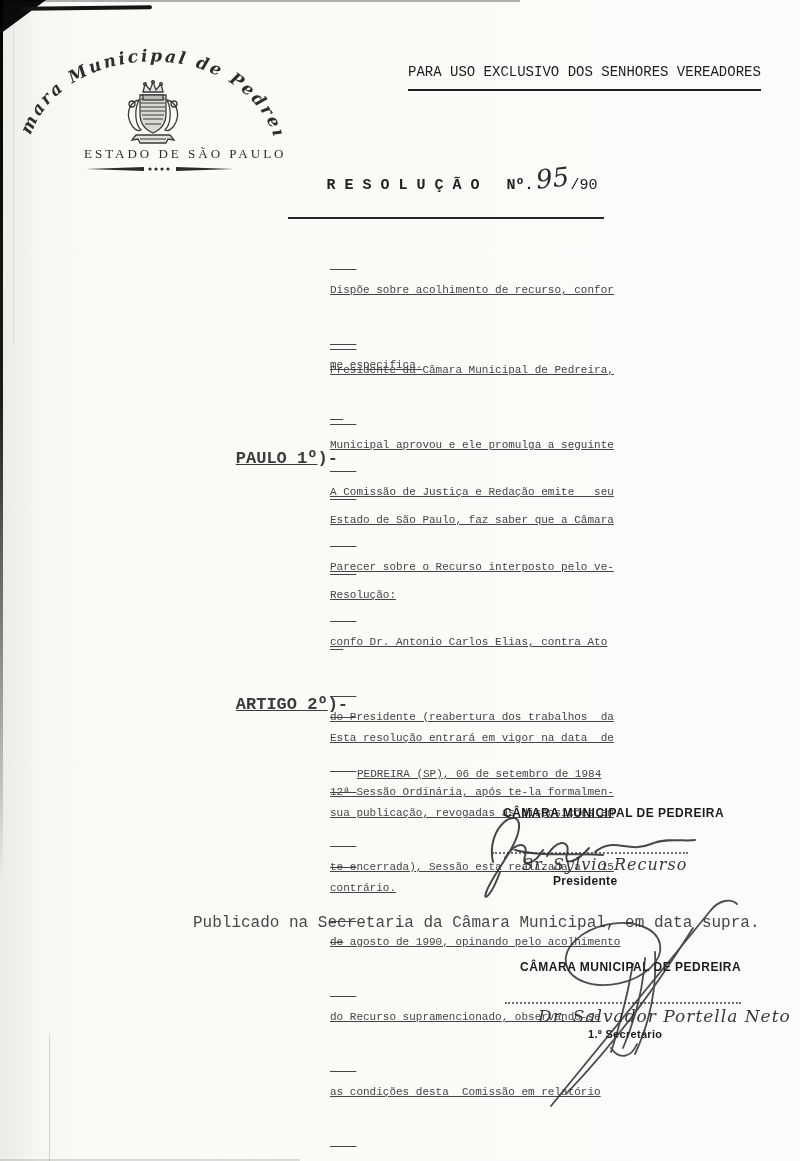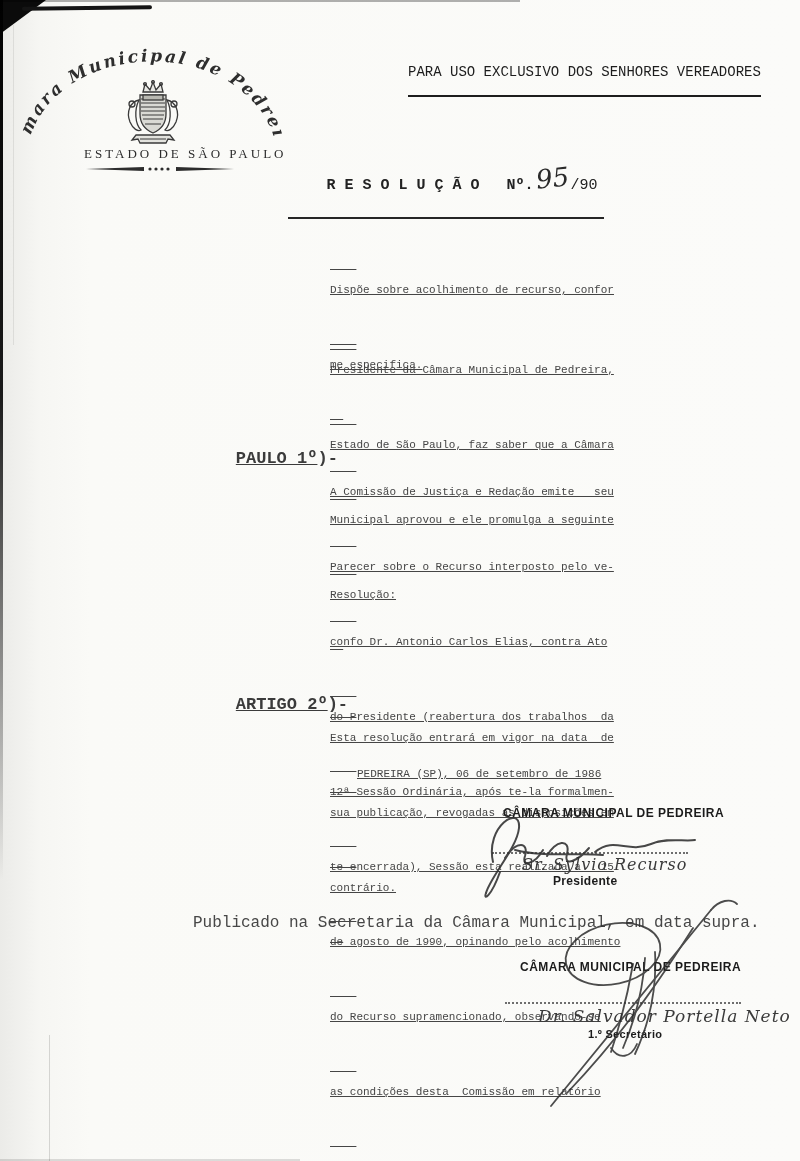--- a/index.html
+++ b/index.html
@@ -18,21 +18,21 @@
   .top-line{left:0;top:0;width:520px;height:2px;background:rgba(0,0,0,.30);}
   .top-bar{left:22px;top:6px;width:130px;height:4px;background:#141414;
     transform:rotate(-.6deg);border-radius:2px;}
   .crease-a{left:13px;top:25px;width:1px;height:320px;background:rgba(0,0,0,.08);}
   .crease-b{left:49px;top:1035px;width:1px;height:126px;background:rgba(0,0,0,.14);}
   .bottom-line{left:0;bottom:0;width:300px;height:2px;background:rgba(0,0,0,.12);}
   
   .state-line{left:84px;top:146px;font-family:"Liberation Serif",serif;
     font-size:13px;letter-spacing:3px;color:#2c2c2c;}
   .notice{left:408px;top:64px;font-size:14px;color:#1d1d1d;
-    border-bottom:2px solid #1d1d1d;padding-bottom:15px;}
+    border-bottom:2px solid #1d1d1d;padding-bottom:9px;}
   
   .title-wrap{left:288px;top:154px;color:#222;border-bottom:2px solid #262626;
     padding:0 6px 5px 0;}
   .title-typed{font-size:15px;font-weight:bold;}
   .title-hand{display:inline-block;font-family:"DejaVu Serif",serif;font-style:italic;
     font-size:26px;line-height:16px;transform:rotate(-6deg);color:#2b2b2b;
     position:relative;top:-2px;margin:0 1px 0 3px;}
   .title-suffix{font-size:15px;}
   
   .body-block{font-size:11px;line-height:25px;color:#454545;text-decoration:underline;}
@@ -108,22 +108,22 @@
     <span class="title-typed">R E S O L U Ç Ã O   Nº.</span><span class="title-hand">95</span><span class="title-suffix">/90</span>
   </div>
 
   <div class="abs mono body-block" style="left:330px;top:228px;">
     <div class="line"><span>Dispõe sobre acolhimento de recurso, confo</span><span class="u">r</span></div>
     <div class="line">me especifica.</div>
   </div>
 
   <div class="abs mono body-block" style="left:330px;top:308px;">
     <div class="line">Presidente da Câmara Municipal de Pedreira,</div>
+    <div class="line">Municipal aprovou e ele promulga a seguinte</div>
     <div class="line">Estado de São Paulo, faz saber que a Câmara</div>
-    <div class="line">Municipal aprovou e ele promulga a seguinte</div>
     <div class="line">Resolução:</div>
   </div>
 
   <div class="abs mono label" style="top:430px;">
     <span class="u">PAULO 1º</span><span>)- </span>
   </div>
   <div class="abs mono body-block" style="left:330px;top:430px;">
     <div class="line">A Comissão de Justiça e Redação emite   seu</div>
     <div class="line">Parecer sobre o Recurso interposto pelo ve-</div>
     <div class="line">confo Dr. Antonio Carlos Elias, contra Ato</div>
@@ -138,21 +138,21 @@
 
   <div class="abs mono label" style="top:676px;">
     <span class="u">ARTIGO 2º</span><span>)- </span>
   </div>
   <div class="abs mono body-block" style="left:330px;top:676px;">
     <div class="line">Esta resolução entrará em vigor na data  de</div>
     <div class="line">sua publicação, revogadas as disposições em</div>
     <div class="line">contrário.</div>
   </div>
 
-  <div class="abs mono body-block line" style="left:357px;top:762px;">PEDREIRA (SP), 06 de setembro de 1986</div>
+  <div class="abs mono body-block line" style="left:357px;top:762px;">PEDREIRA (SP), 06 de setembro de 1984</div>
 
   <div class="abs stamp" style="left:503px;top:806px;">CÂMARA MUNICIPAL DE PEDREIRA</div>
   <div class="abs dotline" style="left:492px;top:851px;width:196px;"></div>
   <div class="abs sigxt" style="left:522px;top:855px;">Sr. Sylvio Recurso</div>
   <div class="abs role" style="left:553px;top:874px;">Presidente</div>
   <svg class="abs" style="left:455px;top:798px;" width="250" height="105" viewBox="0 0 250 105">
     <g stroke="#2f2f2f" stroke-width="2" fill="none" stroke-linecap="round" opacity="0.88">
       <path d="M 38 64 C 30 28 66 6 64 30 C 62 50 36 78 31 95"></path>
       <path d="M 31 95 C 28 103 36 99 45 74"></path>
       <path d="M 50 60 C 62 42 74 44 70 58 C 66 70 80 66 88 52"></path>

